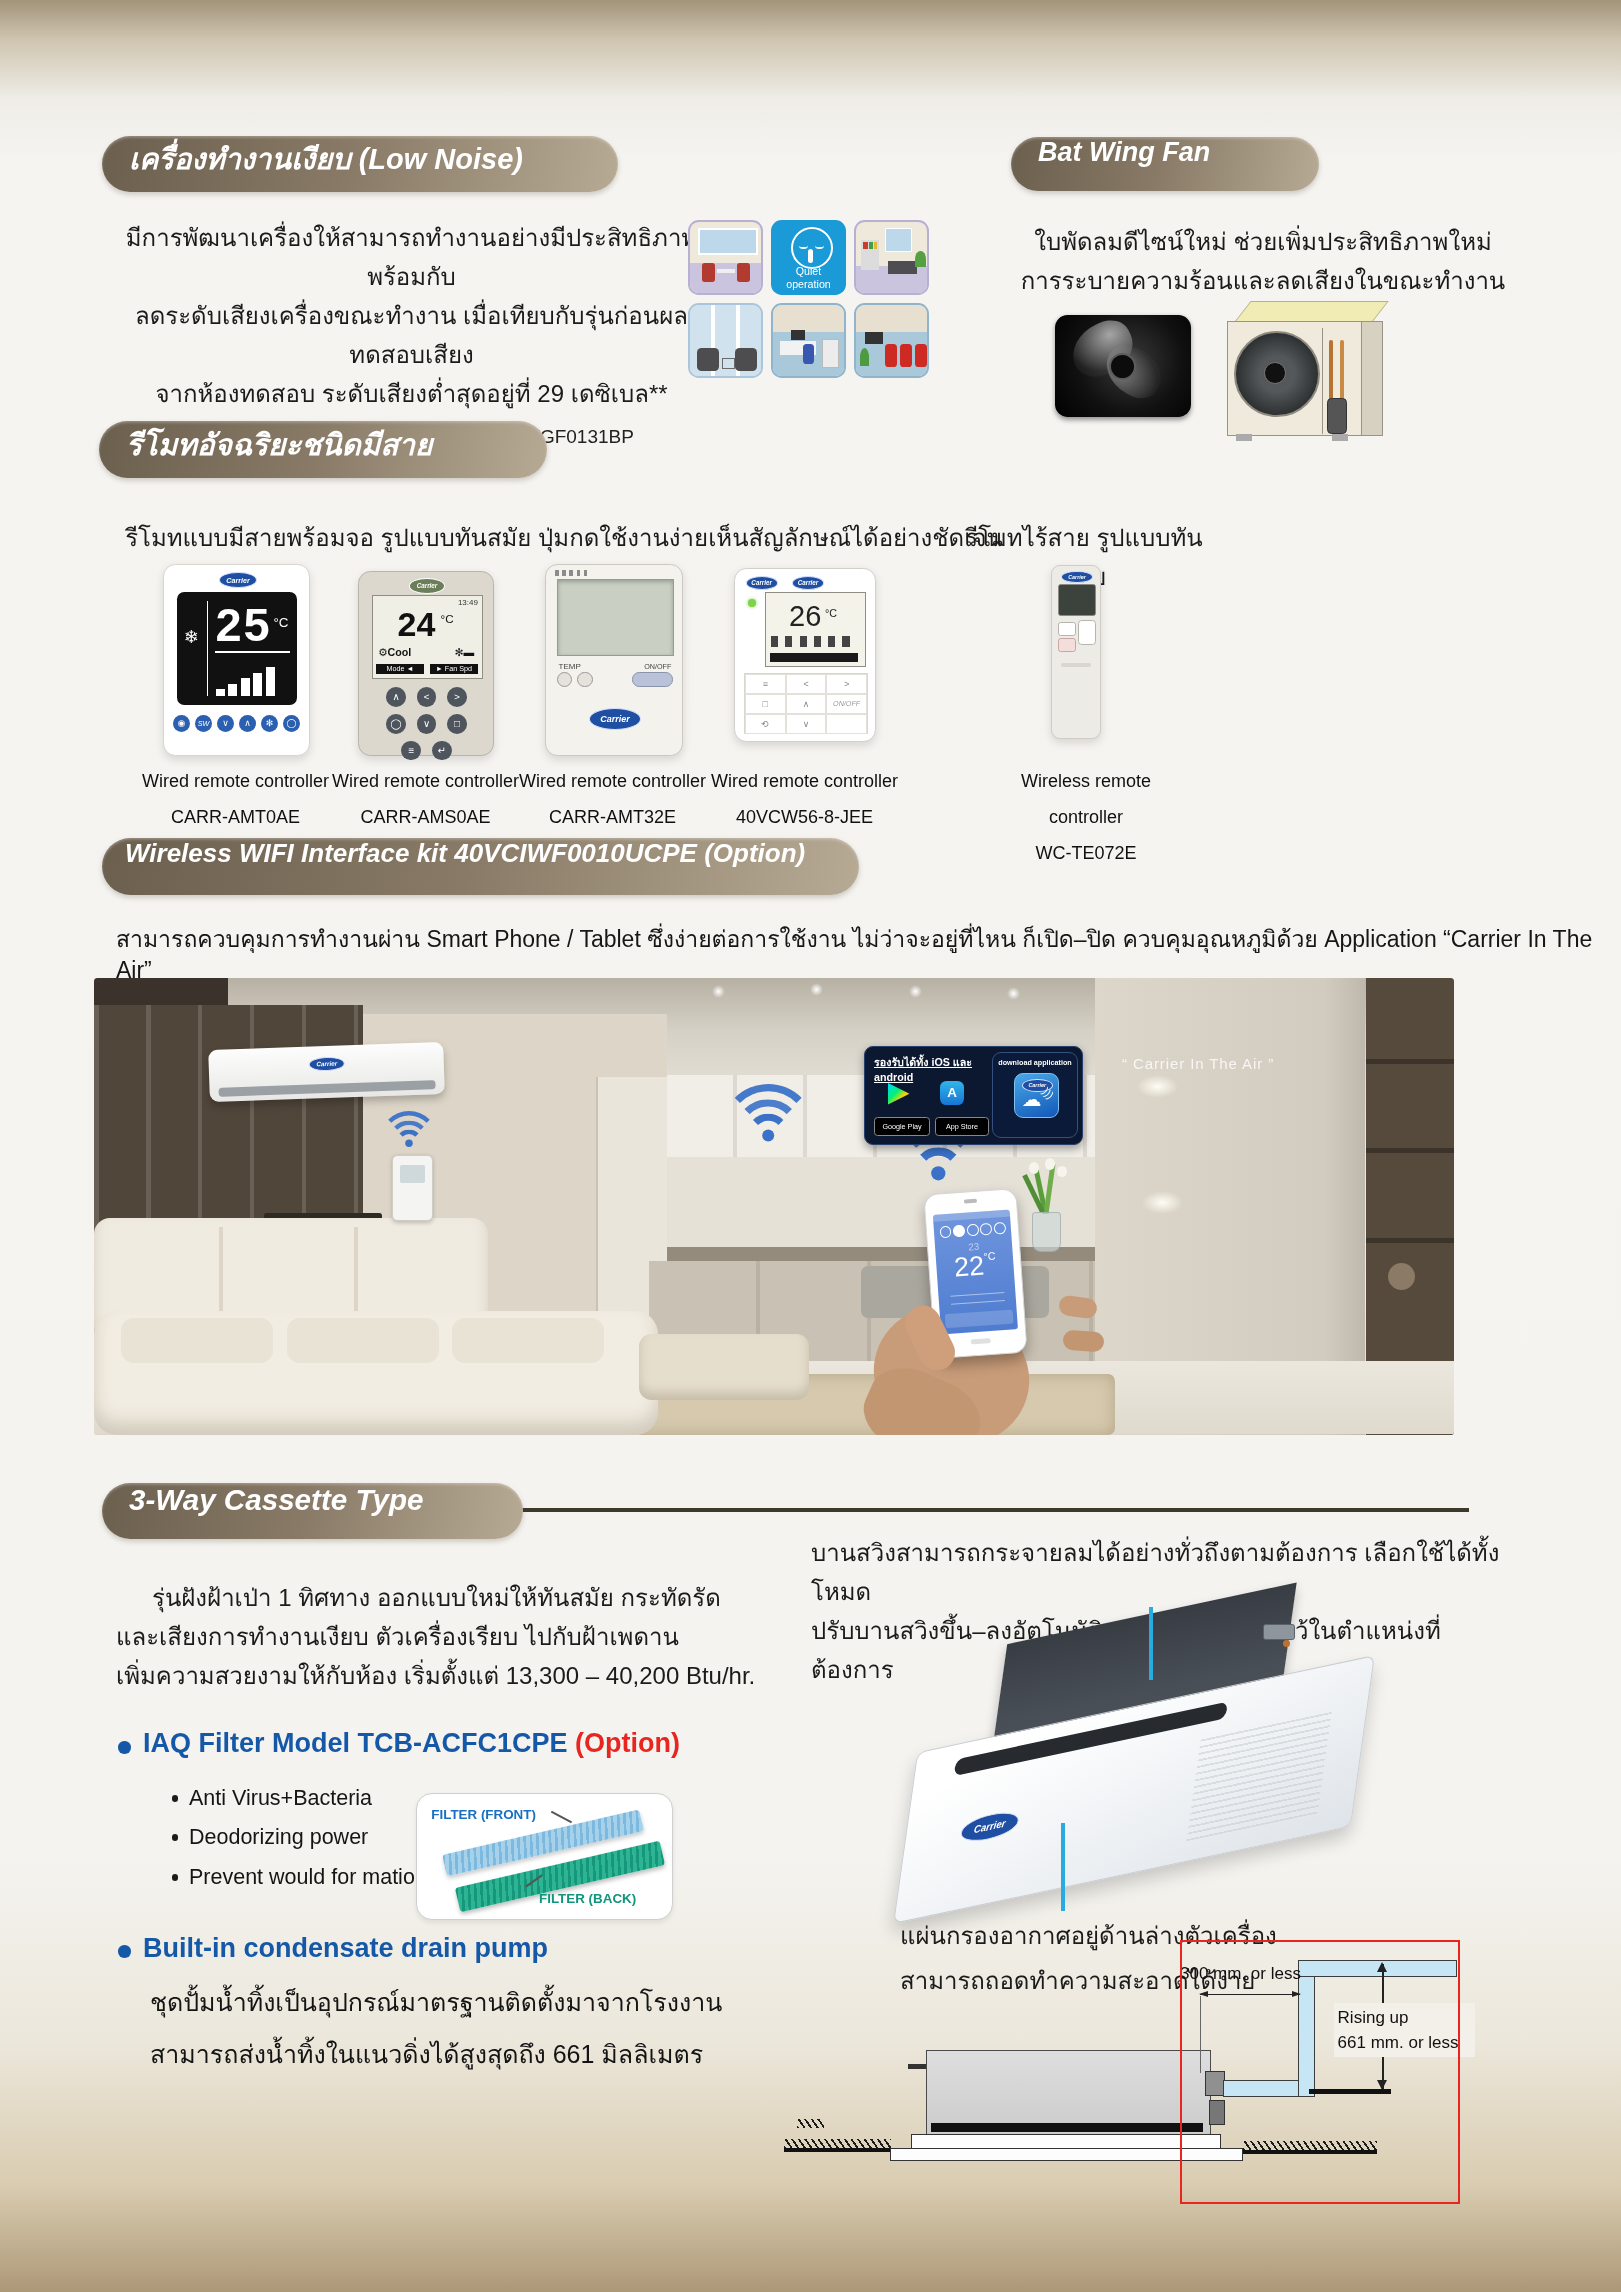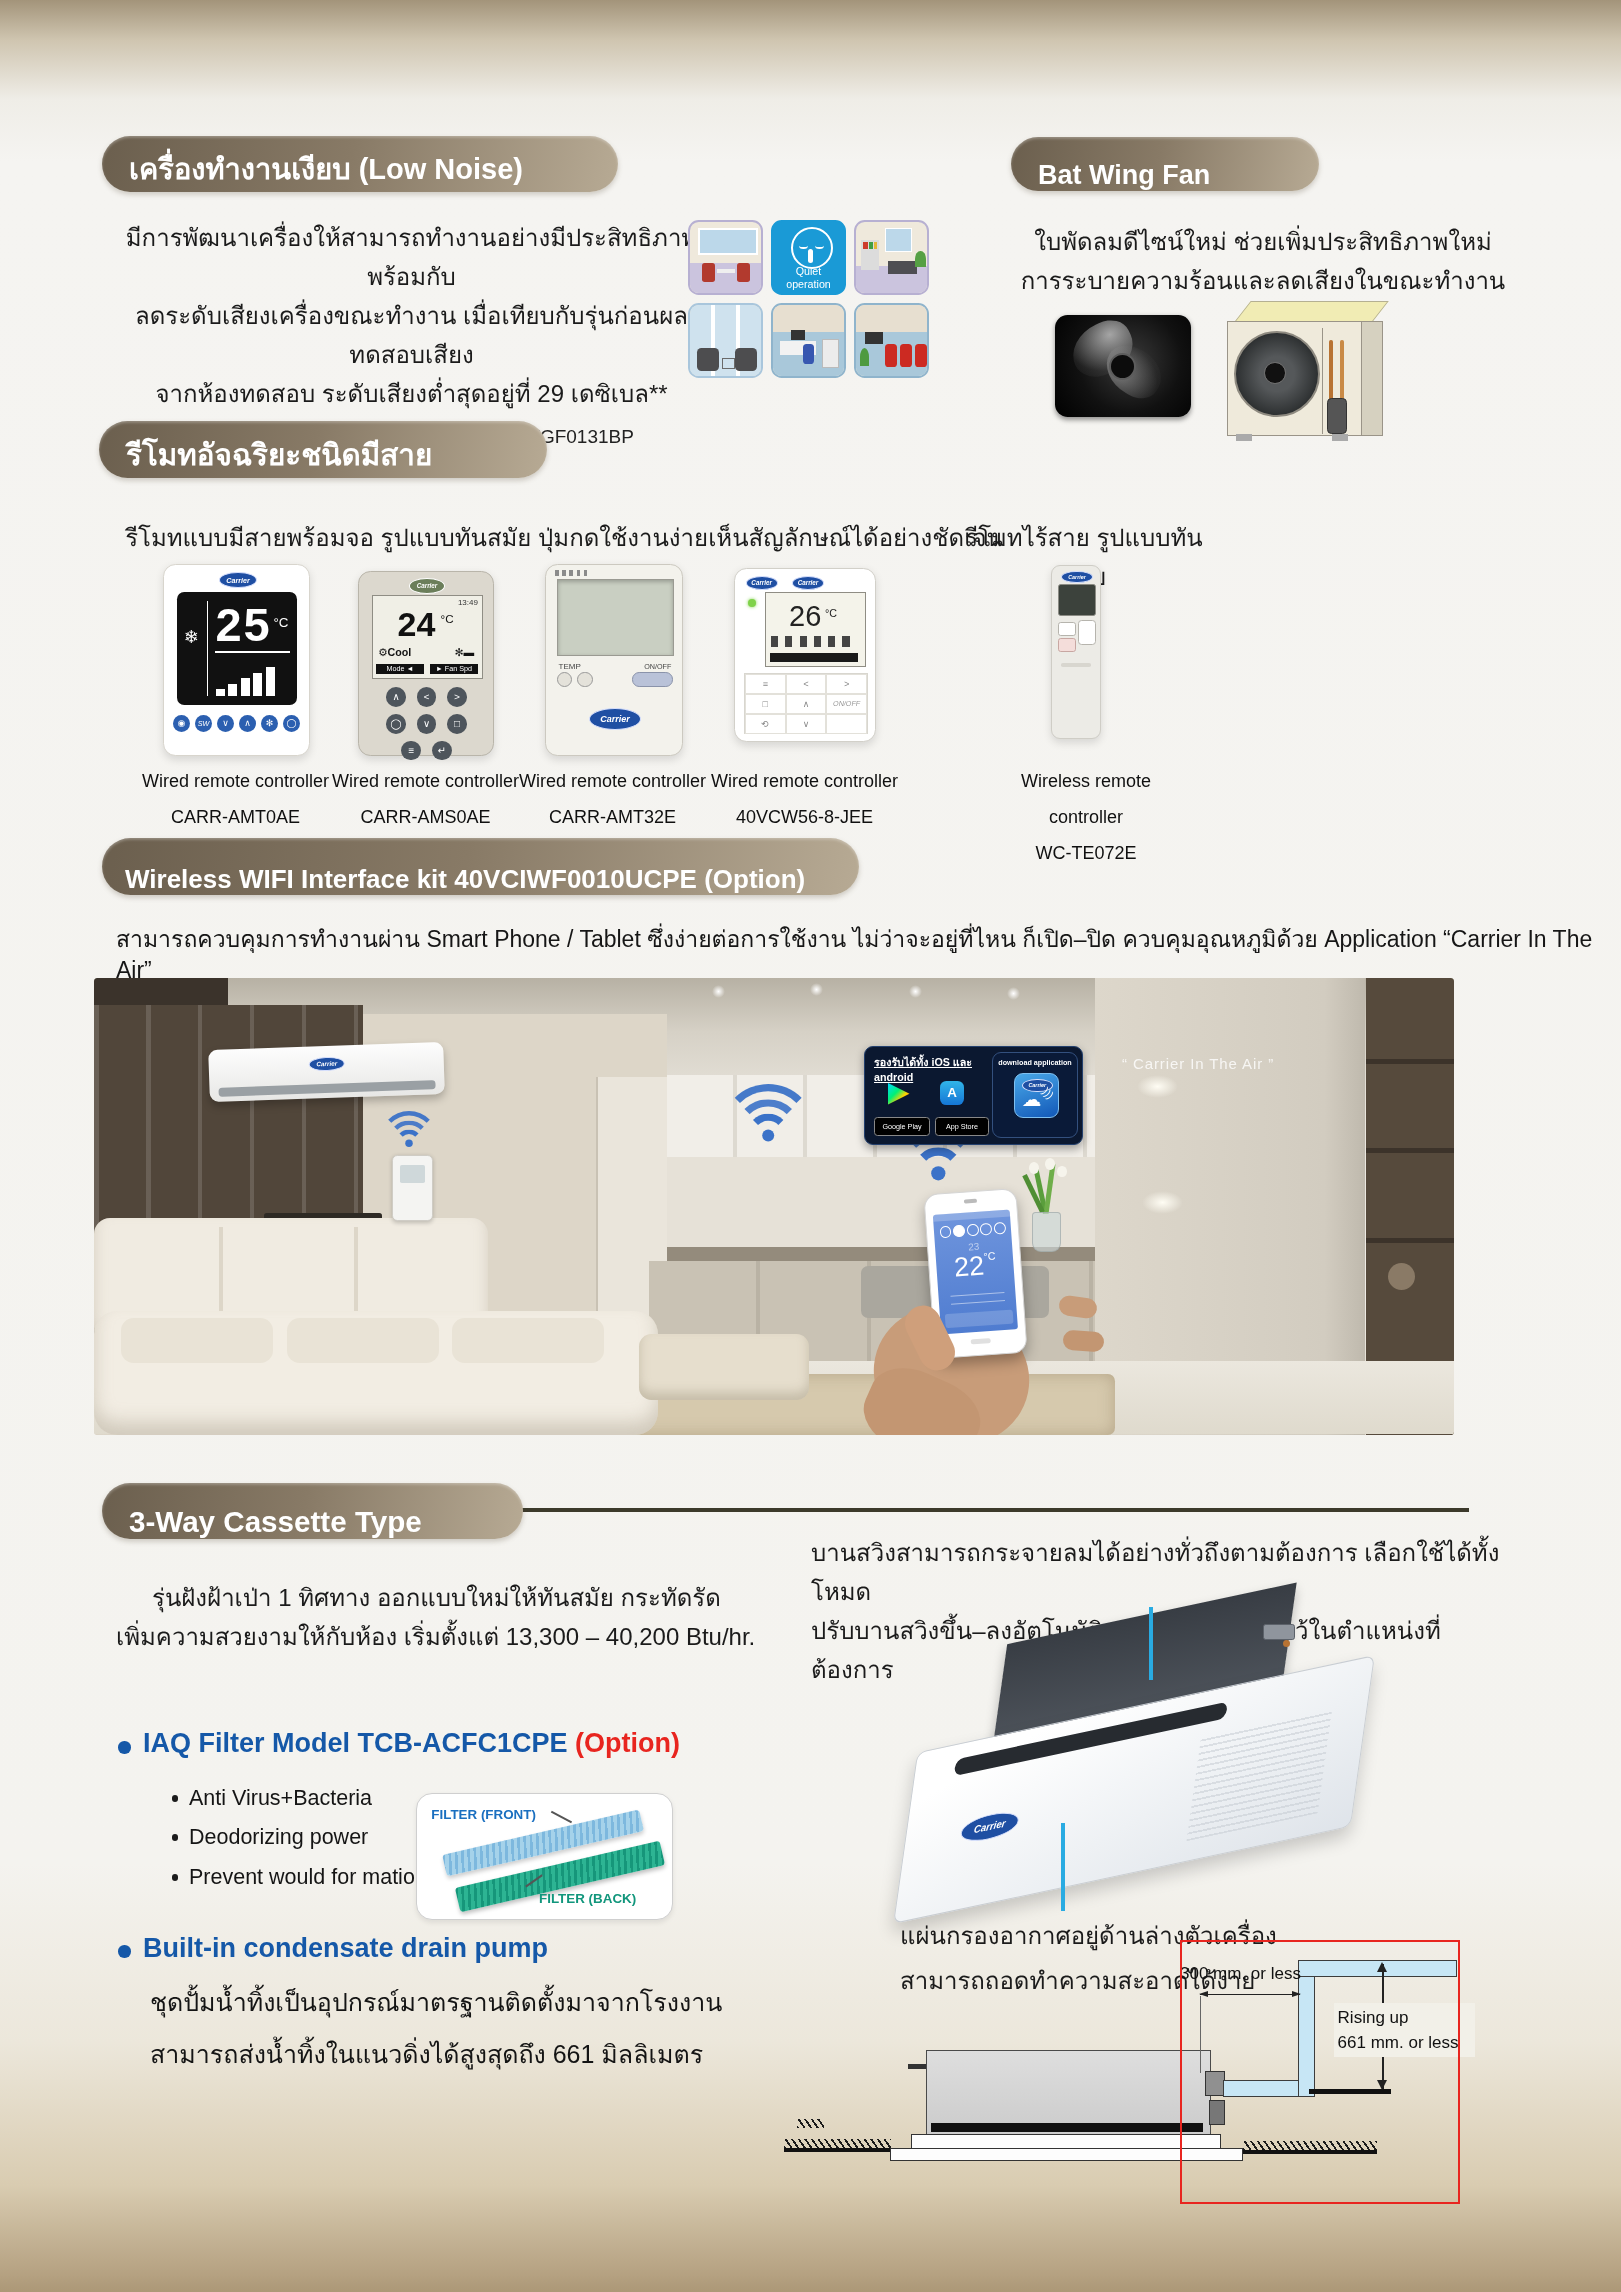--- a/index.html
+++ b/index.html
@@ -1,23 +1,23 @@
 <!DOCTYPE html>
 <html style="font-size:14.3px"><head>
 <meta charset="utf-8">
 <style>
   html,body{margin:0;padding:0;background:#ffffff;}
   .page{position:relative;width:1621px;height:2293px;overflow:hidden;
     font-family:"Liberation Sans","DejaVu Sans",sans-serif;color:#1c1c1c;
     background:linear-gradient(180deg,#a3947a 0px,#cfc5b0 40px,#efede7 99px,#f5f4f1 161px,#f4f3ef 1863px,#ece7db 2042px,#d9ccb1 2185px,#b5a181 2275px,#ab9776 2293px);}
   .abs{position:absolute;}
-  .pill{position:absolute;display:flex;align-items:flex-end;color:#fff;font-weight:bold;
+  .pill{position:absolute;display:flex;align-items:flex-start;color:#fff;font-weight:bold;
     padding:0 27px;border-radius:41px;
     background:linear-gradient(100deg,#6b5f4e 0%,#887a66 48%,#b7aa94 100%);
-    box-shadow:inset 0 1.8px 2.7px rgba(255,255,255,.28), 0 2.7px 5.4px rgba(90,80,60,.25);}
+    box-shadow:inset 0 1.8px 2.7px rgba(255,255,255,.28), 0 2.7px 5.4px rgba(90,80,60,.25);font-style:italic;}
   .t27{font-size:24px;line-height:39px;color:#1b1b1b;text-align:center;}
   .t27b{font-size:24px;line-height:39px;color:#1b1b1b;}
   .remark{font-size:19px;color:#222;}
   .cap{position:absolute;width:197px;text-align:center;font-size:18px;line-height:36px;color:#101010;}
   
   .tiles{position:absolute;display:grid;grid-template-columns:75px 75px 75px;grid-template-rows:75px 75px;gap:8px;}
   .tile{position:relative;border-radius:10.7px;overflow:hidden;border:2.7px solid #b7b0d2;background:#efe9dc;}
   .tile.blue{border-color:#1a9ad6;background:#1a9ad6;}
   .tile.lb{border-color:#a9c6dc;}
   .tile.bb{border-color:#8fb4cc;}
@@ -426,20 +426,21 @@
     <span>3-Way Cassette Type</span>
   </div>
 
   <div class="abs t27b" style="left:811px;top:1533px;width:699px;">
     <div>บานสวิงสามารถกระจายลมได้อย่างทั่วถึงตามต้องการ เลือกใช้ได้ทั้งโหมด</div>
     <div>ปรับบานสวิงขึ้น–ลงอัตโนมัติ หรือหยุดบานสวิงไว้ในตำแหน่งที่ต้องการ</div>
   </div>
 
   <div class="abs t27b" style="left:116px;top:1578px;width:663px;">
     <div style="padding-left:36px;">รุ่นฝังฝ้าเป่า 1 ทิศทาง ออกแบบใหม่ให้ทันสมัย กระทัดรัด</div>
+    <div>และเสียงการทำงานเงียบ ตัวเครื่องเรียบ ไปกับฝ้าเพดาน</div>
     <div>เพิ่มความสวยงามให้กับห้อง เริ่มตั้งแต่ 13,300 – 40,200 Btu/hr.</div>
   </div>
 
   <div class="abs" style="left:878px;top:1608px;width:555px;height:269px;">
     <div class="abs cass-skew" style="left:116px;top:9px;width:296px;height:134px;background:linear-gradient(180deg,#383d44,#565c64);box-shadow:0 5.4px 10.7px rgba(0,0,0,.25);"></div>
     <i class="abs" style="left:385px;top:16px;width:30px;height:14.3px;background:#8f959d;border:0.9px solid #5c626a;border-radius:2.7px;"></i>
     <i class="abs" style="left:405px;top:32px;width:7.2px;height:7.2px;border-radius:50%;background:#b87333;"></i>
     <div class="abs cass-skew" style="left:22.4px;top:100px;width:466px;height:161px;background:linear-gradient(160deg,#ffffff 15%,#eef1f4 60%,#dfe4ea);border:0.9px solid #c8cdd3;border-radius:9px;box-shadow:0 9px 16px rgba(0,0,0,.18);overflow:hidden;">
       <i class="abs" style="left:41px;top:14.3px;width:278px;height:16px;background:#272b30;border-radius:8px;"></i>
       <div class="oval" style="position:absolute;left:57px;top:75px;width:57px;height:21.5px;font-size:9.9px;">Carrier</div>

